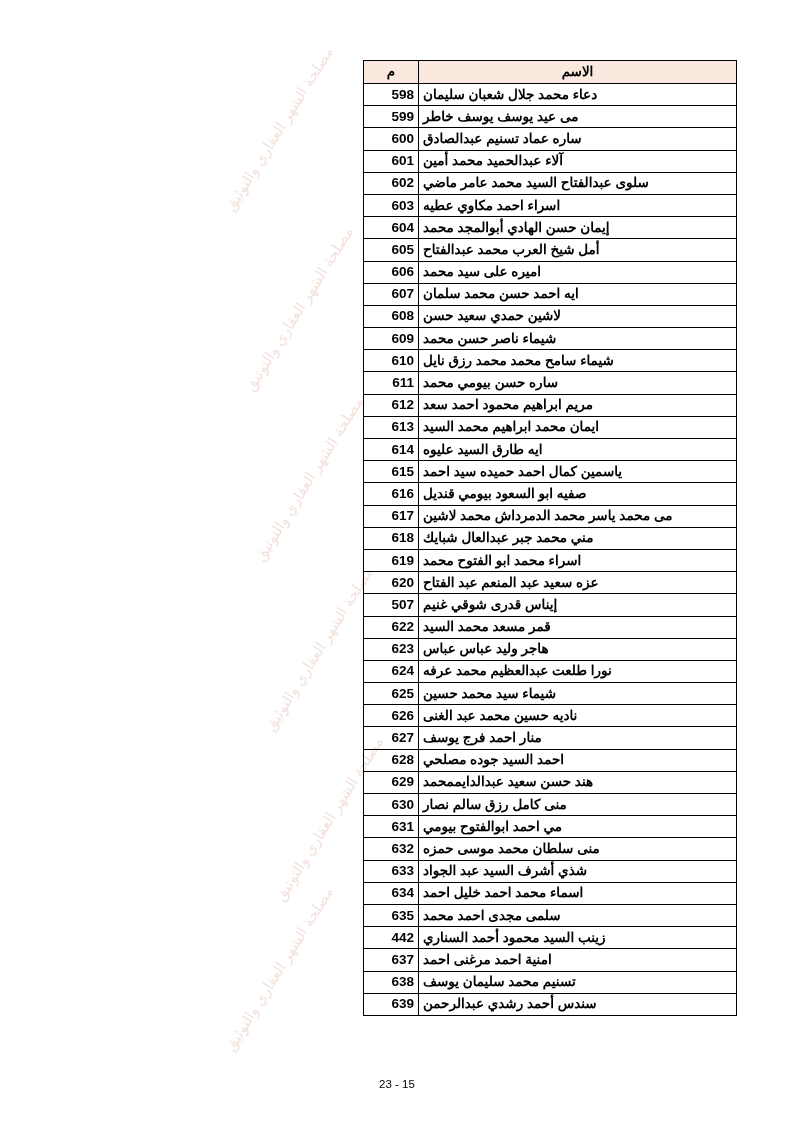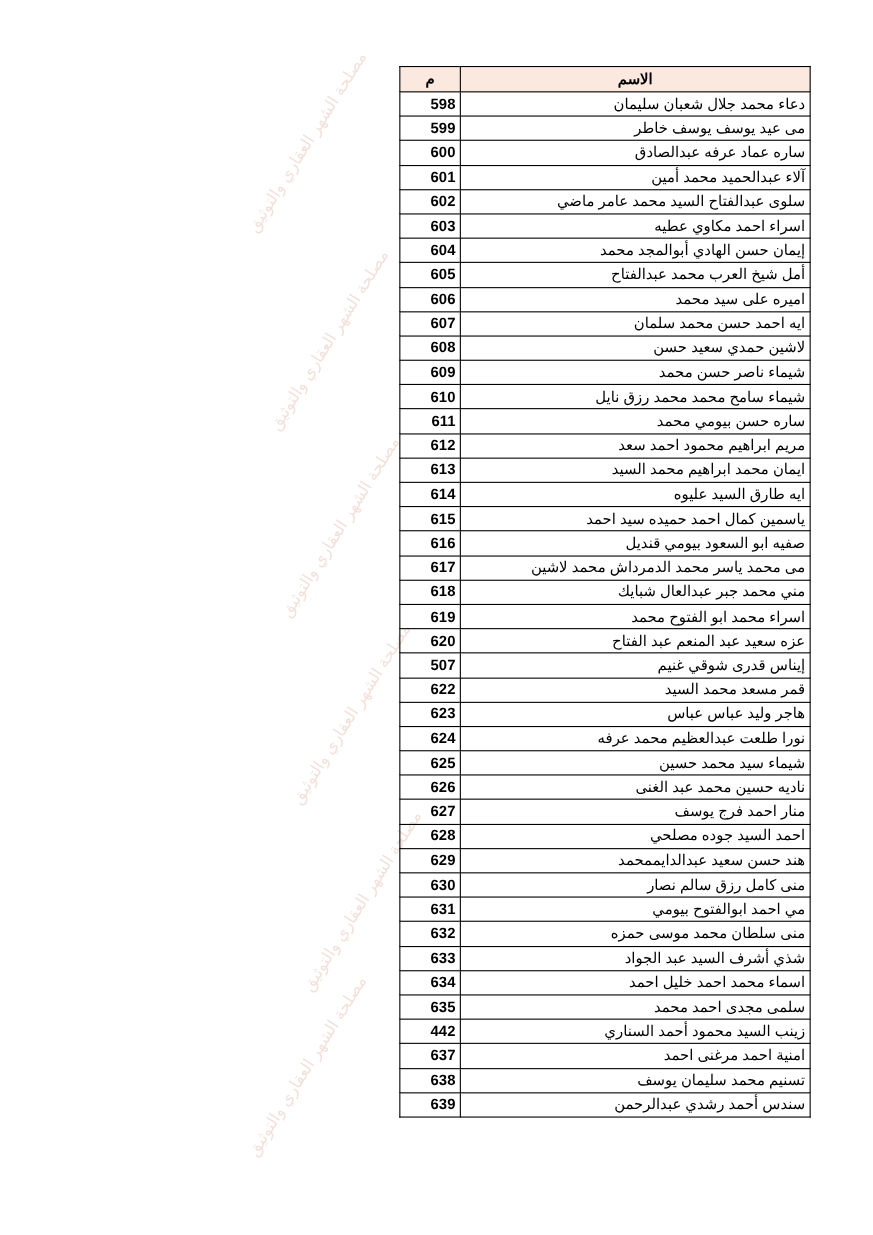--- a/index.html
+++ b/index.html
@@ -60,22 +60,22 @@
   table.names thead th {
     background: #fbe9e0;
     font-weight: bold;
     text-align: center;
     font-size: 13.5px;
     height: 22px;
   }
   col.name-col { width: 318px; }
   col.num-col  { width: 55px; }
   td.name-cell {
-    text-align: right;
-    font-weight: normal;
+    text-align: left;
+    font-weight: bold;
     white-space: nowrap;
   }
   td.num-cell {
     text-align: right;
     font-weight: bold;
     direction: ltr;
   }
   .page-footer {
     position: absolute;
     left: 0;
@@ -117,21 +117,21 @@
       <tbody id="names-body">
           <tr>
             <td class="name-cell">دعاء محمد جلال شعبان سليمان</td>
             <td class="num-cell">598</td>
           </tr>
           <tr>
             <td class="name-cell">مى عيد يوسف يوسف خاطر</td>
             <td class="num-cell">599</td>
           </tr>
           <tr>
-            <td class="name-cell">ساره عماد عرفه عبدالصادق</td>
+            <td class="name-cell">ساره عماد تسنيم عبدالصادق</td>
             <td class="num-cell">600</td>
           </tr>
           <tr>
             <td class="name-cell">آلاء عبدالحميد محمد أمين</td>
             <td class="num-cell">601</td>
           </tr>
           <tr>
             <td class="name-cell">سلوى عبدالفتاح السيد محمد عامر ماضي</td>
             <td class="num-cell">602</td>
           </tr>
@@ -280,14 +280,15 @@
             <td class="num-cell">638</td>
           </tr>
           <tr>
             <td class="name-cell">سندس أحمد رشدي عبدالرحمن</td>
             <td class="num-cell">639</td>
           </tr>
         </tbody>
     </table>
   </div>
 
+  <div class="page-footer">23 - 15</div>
 
 </div>
 
 </body></html>

